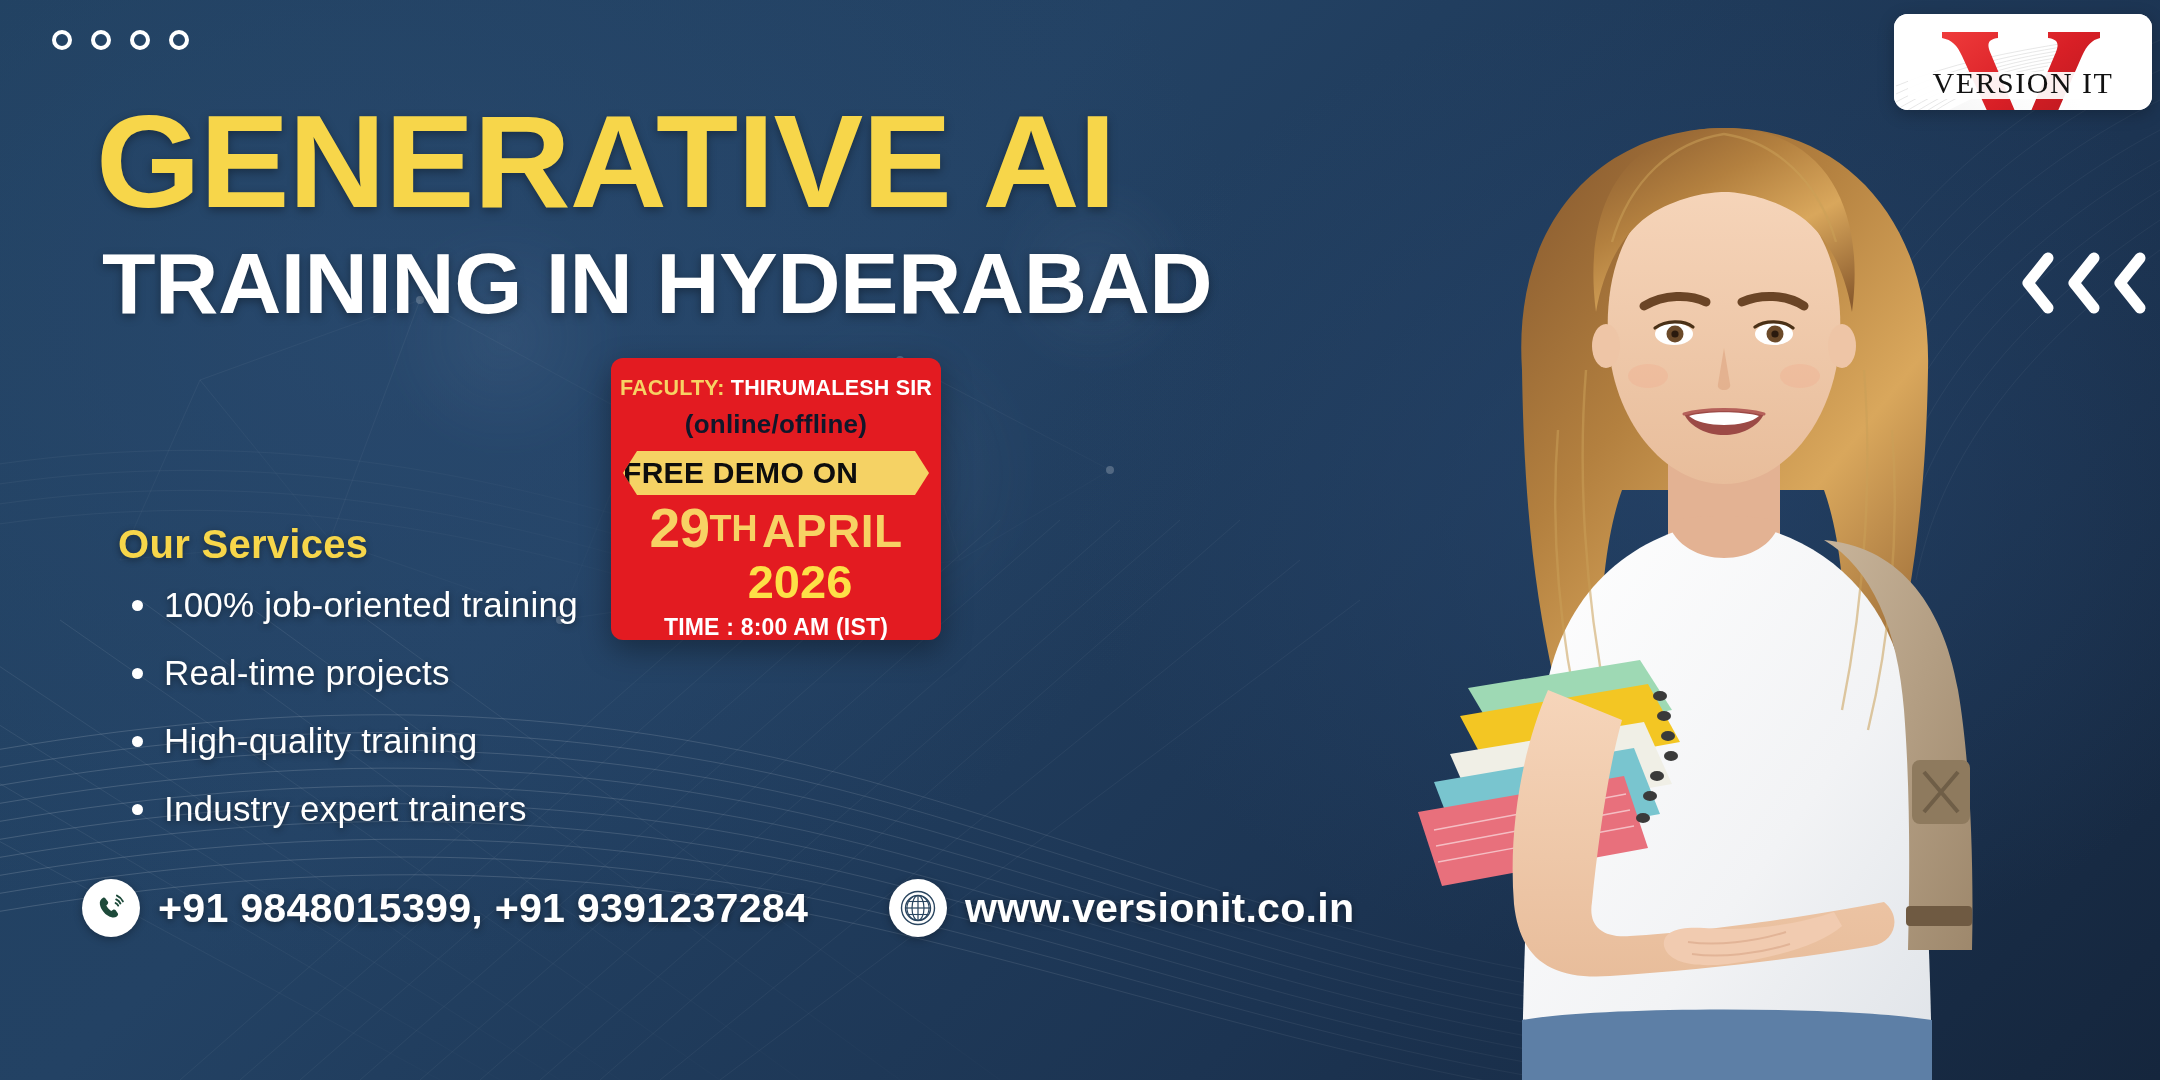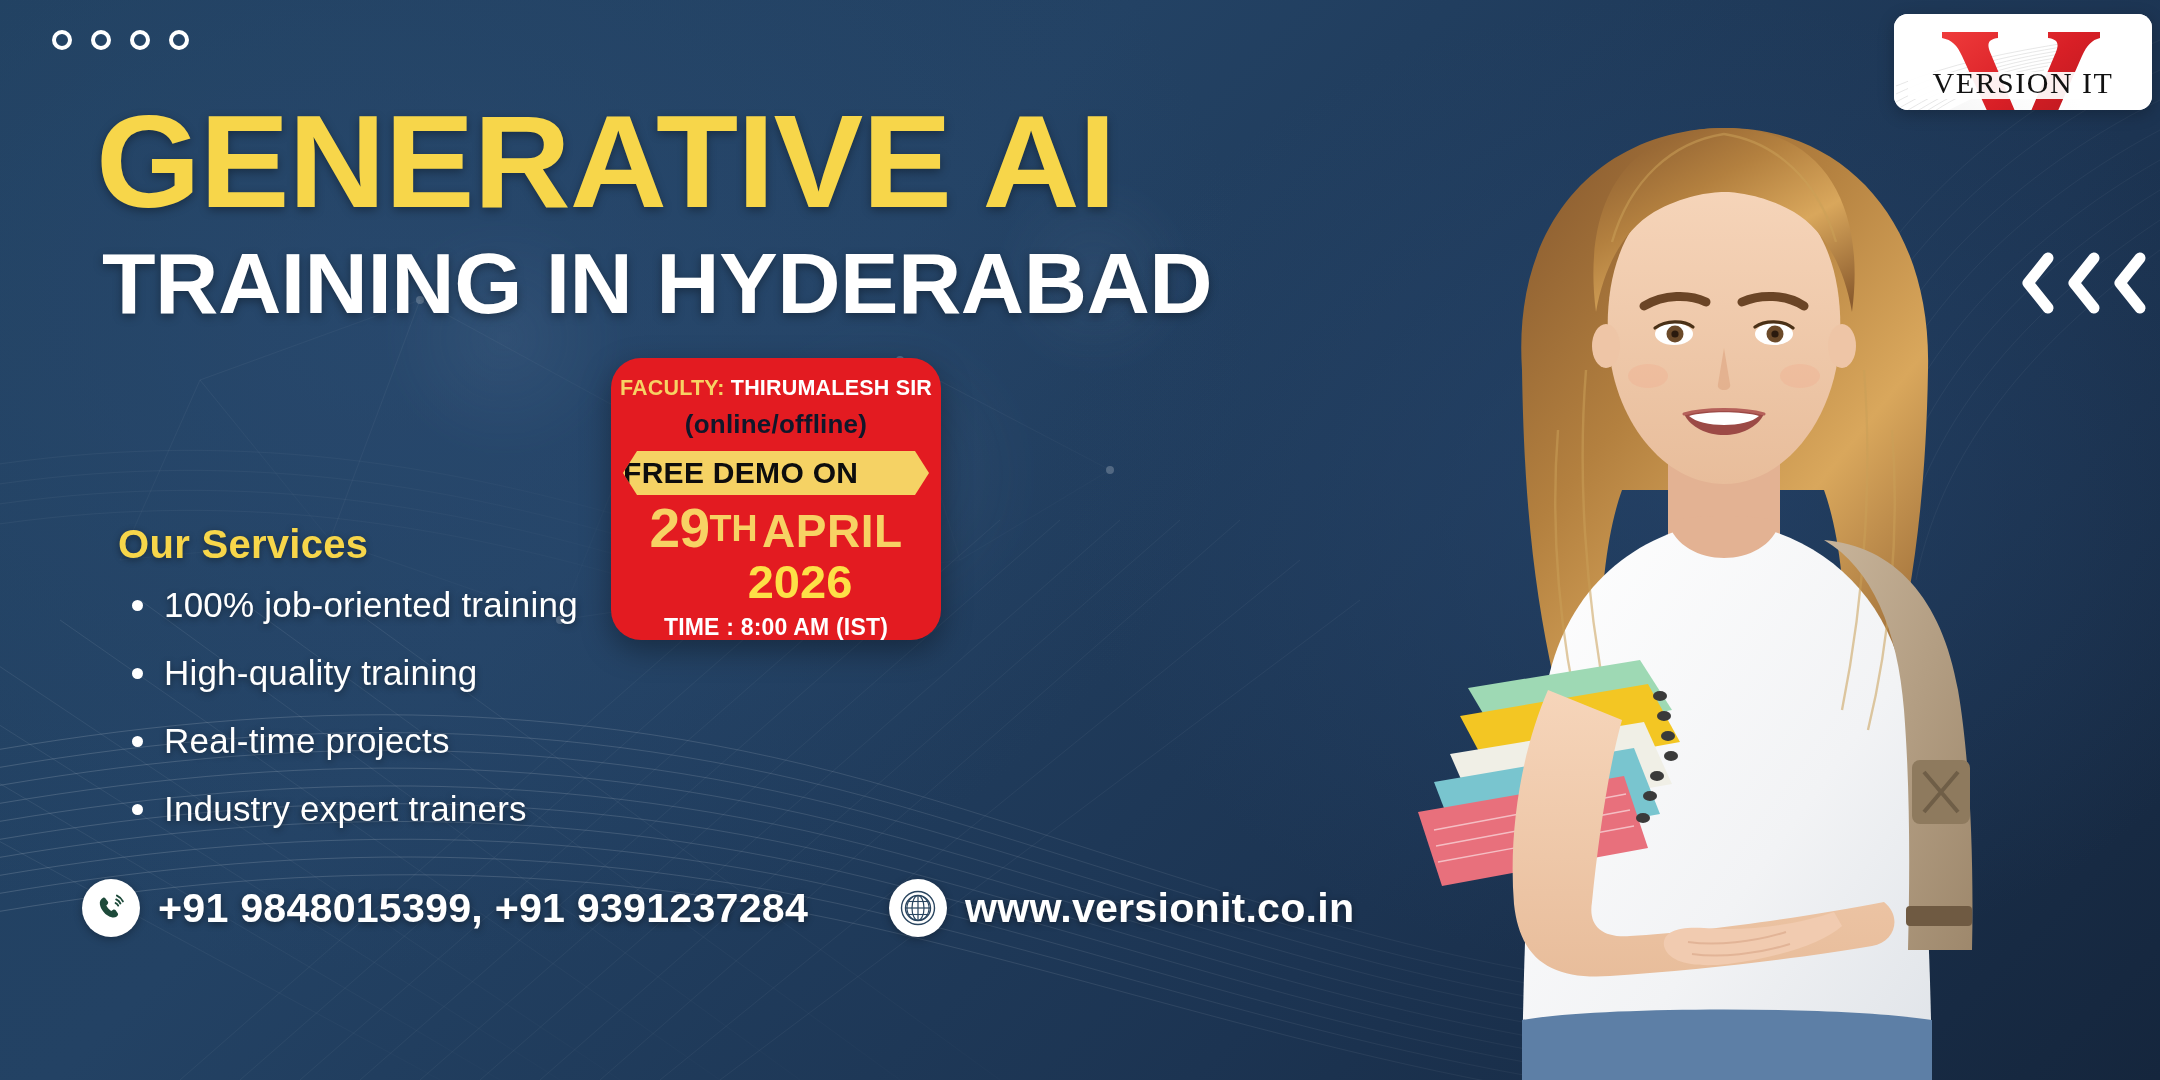--- a/index.html
+++ b/index.html
@@ -75,21 +75,21 @@
     text-shadow:0 2px 7px rgba(0,0,0,.45);
   }
   .services li::before{
     content:"";position:absolute;left:-32px;top:13px;
     width:11px;height:11px;border-radius:50%;background:#ffffff;
   }
 
   
   .demo{
     position:absolute;left:611px;top:358px;width:330px;height:282px;
-    background:#e31b21;border-radius:30px;
+    background:#e31b21;border-radius:12px;
     box-shadow:0 10px 30px rgba(0,0,0,.35);
     text-align:center;
     padding:0;box-sizing:border-box;
   }
   .demo .faculty{
     margin:18px 0 0 0;font-size:21.5px;font-weight:bold;color:#ffffff;
     letter-spacing:.2px;white-space:nowrap;
   }
   .demo .faculty .lbl{color:#f7d264;}
   .demo .mode{
@@ -246,22 +246,22 @@
 
   <div class="head">
     <h1>GENERATIVE AI</h1>
     <h2>TRAINING IN HYDERABAD</h2>
   </div>
 
   <div class="services">
     <div class="sv-title">Our Services</div>
     <ul>
       <li>100% job-oriented training</li>
+      <li>Real-time projects</li>
       <li>High-quality training</li>
-      <li>Real-time projects</li>
       <li>Industry expert trainers</li>
     </ul>
   </div>
 
   <div class="demo">
     <div class="faculty">
       <span class="lbl">FACULTY:</span>
       <span>THIRUMALESH SIR</span>
     </div>
     <div class="mode">(online/offline)</div>

